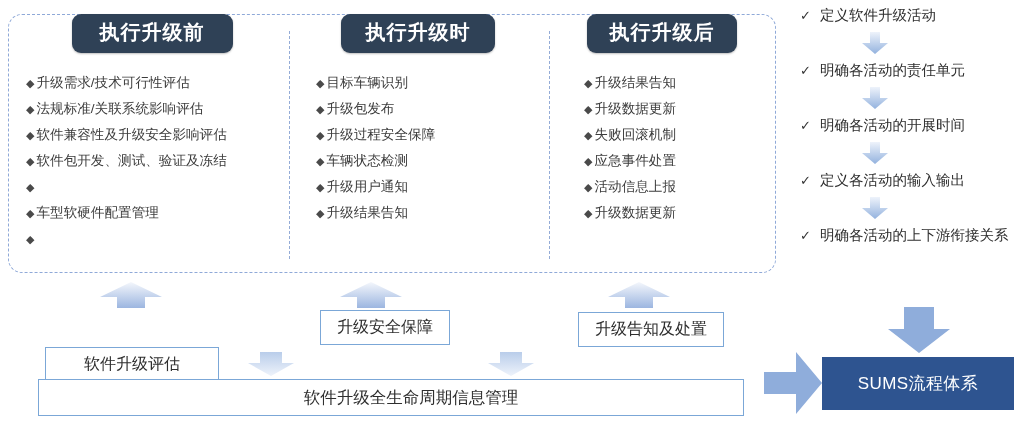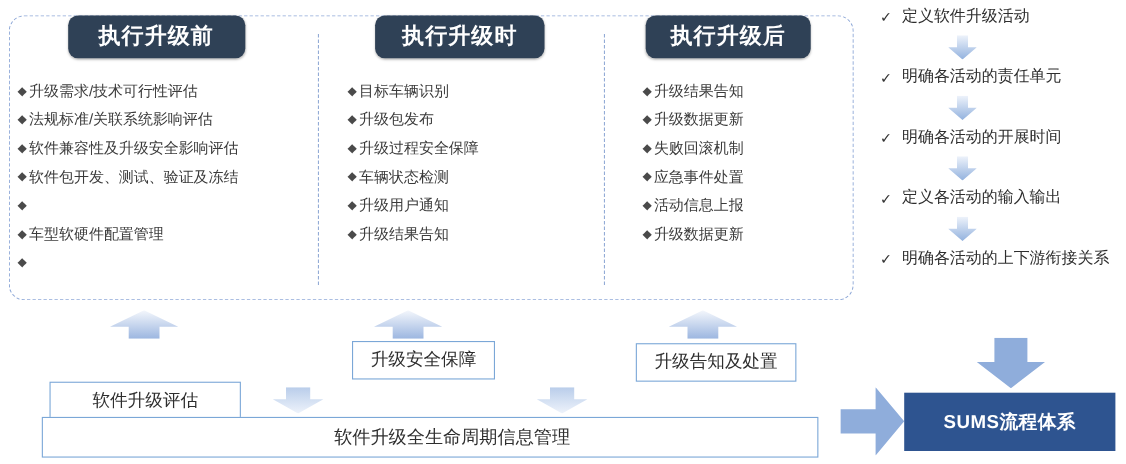--- a/index.html
+++ b/index.html
@@ -37,21 +37,21 @@
   }
   .phase-divider.d1 { left: 280px; }
   .phase-divider.d2 { left: 540px; }
 
   
   .phase-col {
     position: absolute;
     top: 14px;
     box-sizing: border-box;
   }
-  .phase-col.c1 { left: 2px;   width: 280px; }
+  .phase-col.c1 { left: 12px;   width: 280px; }
   .phase-col.c2 { left: 288px; width: 260px; }
   .phase-col.c3 { left: 548px; width: 228px; }
 
   .phase-badge {
     display: block;
     margin: 0 auto;
     background: #2f4156;
     color: #ffffff;
     font-size: 20px;
     font-weight: bold;
@@ -144,21 +144,20 @@
     top: 357px;
     width: 192px;
     height: 53px;
     background: #2e5490;
     color: #ffffff;
     font-size: 17px;
     display: flex;
     align-items: center;
     justify-content: center;
     letter-spacing: 0.4px;
-    font-weight: bold;
   }
 
   
   .arrow-up-flat {
     position: absolute;
     width: 62px;
     height: 26px;
   }
   .au1 { left: 100px; top: 282px; }
   .au2 { left: 340px; top: 282px; }

